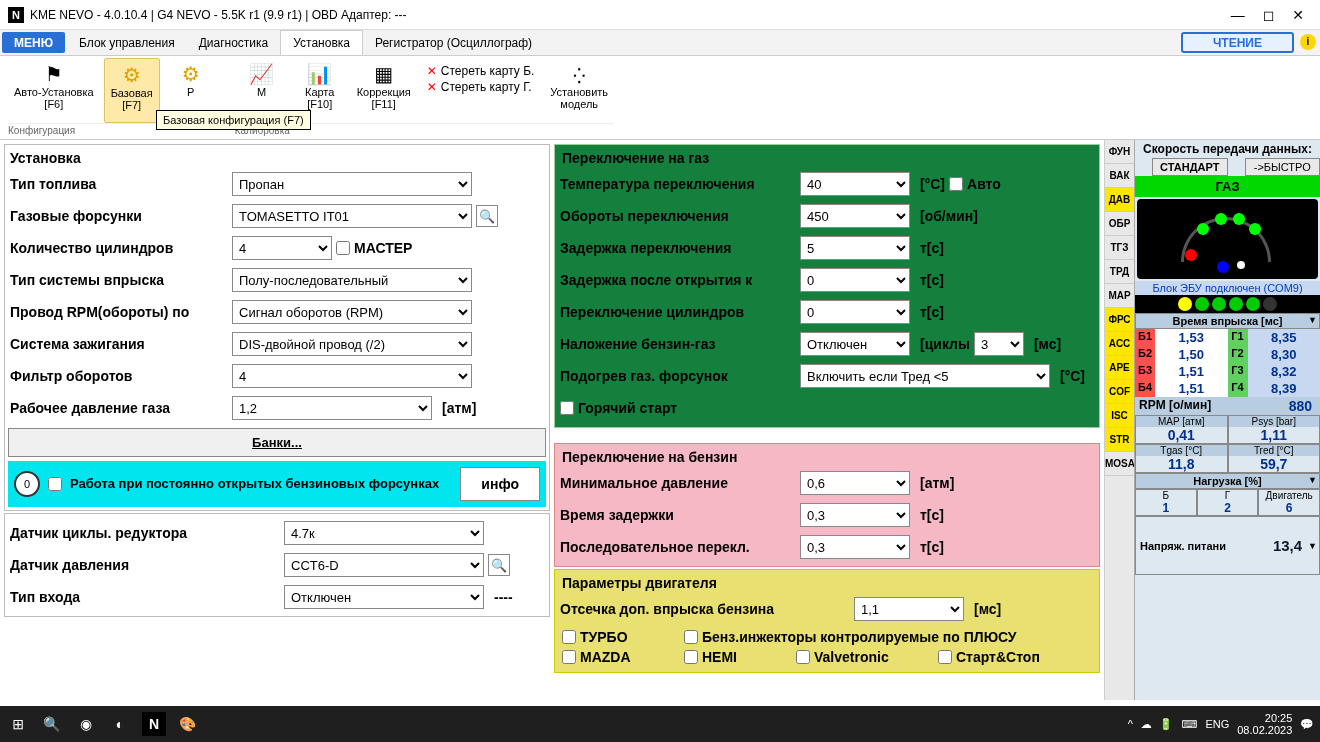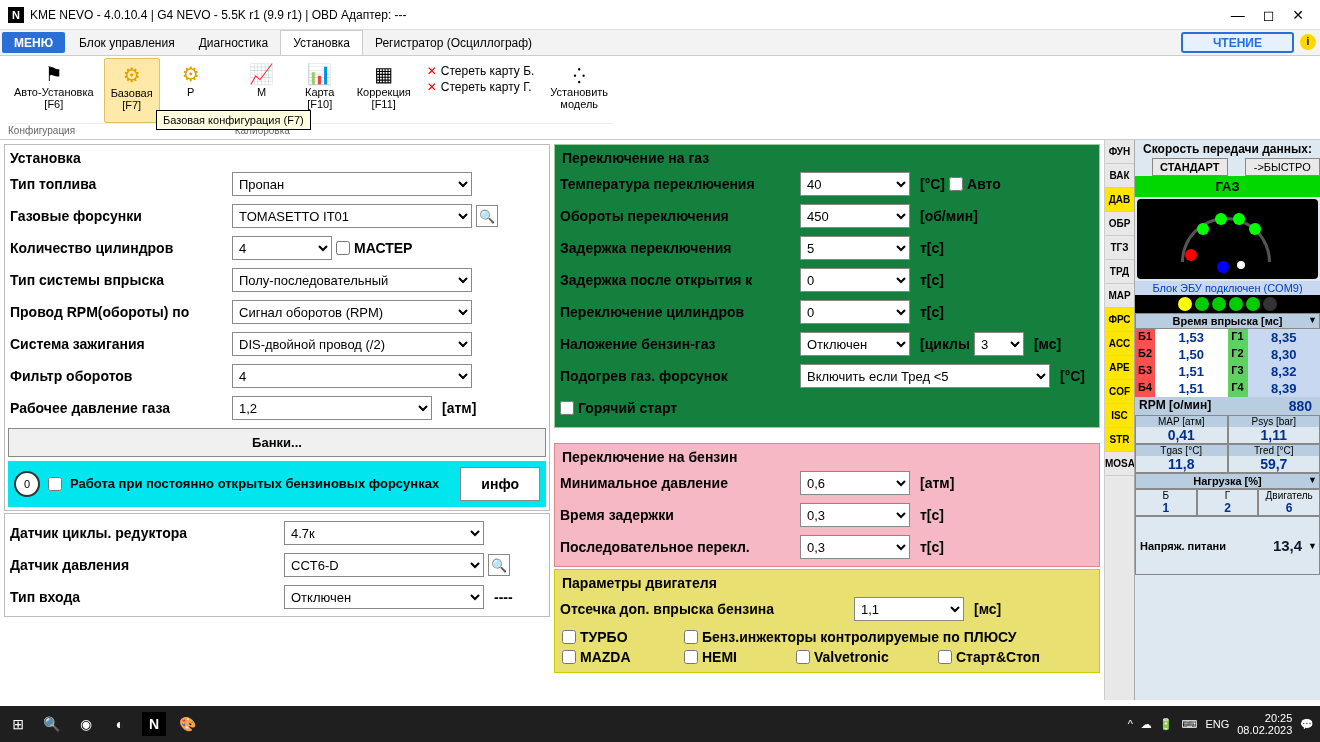--- a/index.html
+++ b/index.html
@@ -38,21 +38,21 @@
 .row .lbl-sm { flex: 0 0 240px; font-weight: bold; font-size: 14px; }
 .row select, .row .combo { flex: 0 0 200px; height: 24px; border: 1px solid #888; font-size: 13px; padding: 2px; background: #fff; }
 .row .combo-sm { flex: 0 0 110px; }
 .row .combo-xs { flex: 0 0 50px; }
 .row .unit { font-weight: bold; font-size: 14px; padding-left: 6px; }
 .row .mag { width: 22px; height: 22px; border: 1px solid #888; display: flex; align-items: center; justify-content: center; cursor: pointer; font-size: 13px; }
 .row .chk { display: flex; align-items: center; gap: 4px; font-weight: bold; font-size: 14px; }
 .btnwide { border: 1px solid #888; background: #f0f0f0; padding: 6px 12px; font-weight: bold; font-size: 13px; cursor: pointer; }
 .bigbtn-row { display: flex; gap: 4px; margin: 4px 0; }
 .bigbtn-row .b1 { flex: 2; }
-.bigbtn-row .b2 { flex: 1; }
+.bigbtn-row .b2 { flex: 1; text-decoration: underline; }
 .cyan-row { background: #00e5ee; display: flex; align-items: center; padding: 6px; gap: 8px; }
 .cyan-row .circ { width: 26px; height: 26px; border: 2px solid #333; border-radius: 50%; background: #fff; display: flex; align-items: center; justify-content: center; font-size: 11px; }
 .cyan-row .txt { flex: 1; font-weight: bold; font-size: 13px; line-height: 1.2; }
 .cyan-row .infobtn { background: #fff; border: 1px solid #888; padding: 8px 20px; font-weight: bold; font-size: 14px; }
 .sensors .row .lbl { flex: 0 0 270px; }
 
 .green-panel { background: #15803d; border: 1px solid #9c9; }
 .pink-panel { background: #f5b8c4; border: 1px solid #d88; margin-top: 13px; }
 .yellow-panel { background: #e8e070; border: 1px solid #cc0; }
 .sec-title { font-weight: bold; font-size: 14px; padding: 2px 4px; }

